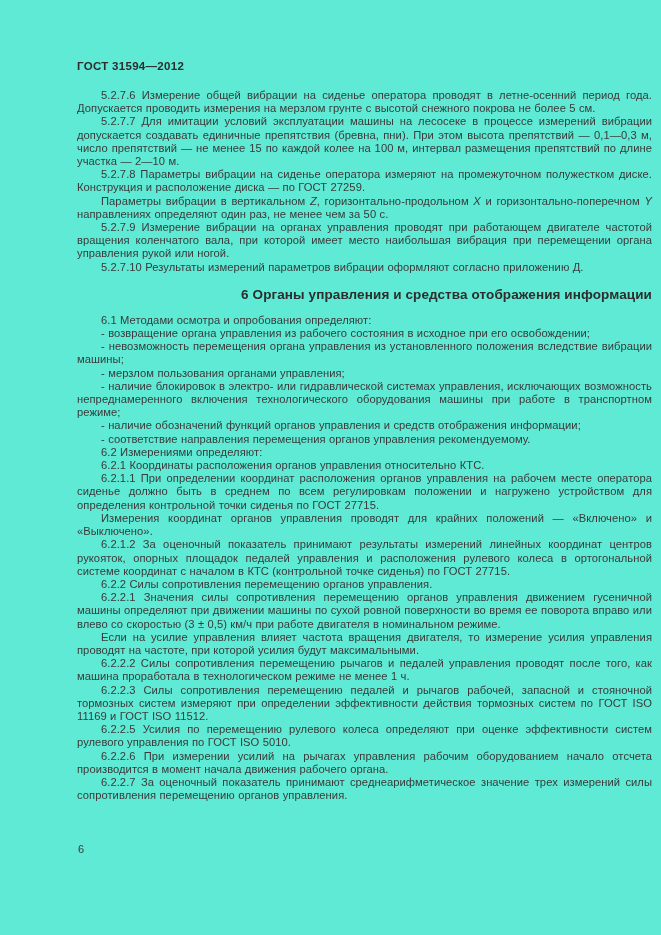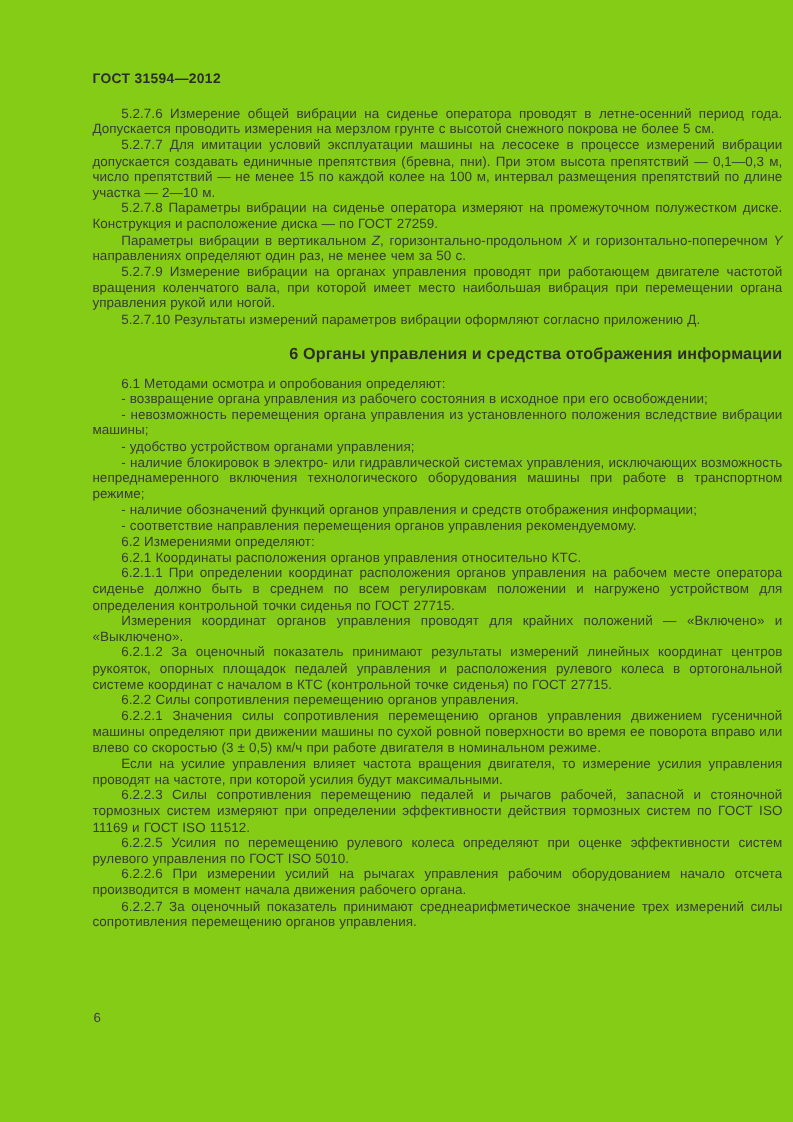--- a/index.html
+++ b/index.html
@@ -11,21 +11,21 @@
     height: 935px;
     background: #f4f4f2;
     font-family: "Liberation Sans", sans-serif;
     color: #3a3a3a;
     overflow: hidden;
   }
   .page {
     position: relative;
     width: 661px;
     height: 935px;
-    background: #84cc16;
+    background: #5eead4;
   }
   .running-header {
     position: absolute;
     left: 77px;
     top: 60px;
     font-size: 11.5px;
     font-weight: bold;
     color: #2d2d2d;
     letter-spacing: 0.3px;
   }
@@ -81,32 +81,33 @@
     <p class="para"><span>Параметры вибрации в вертикальном </span><span class="it">Z</span><span>, горизонтально-продольном </span><span class="it">X</span><span> и горизонтально-поперечном </span><span class="it">Y</span><span> направлениях определяют один раз, не менее чем за 50 с.</span></p>
 
     <p class="para">5.2.7.9 Измерение вибрации на органах управления проводят при работающем двигателе частотой вращения коленчатого вала, при которой имеет место наибольшая вибрация при перемещении органа управления рукой или ногой.</p>
     <p class="para">5.2.7.10 Результаты измерений параметров вибрации оформляют согласно приложению Д.</p>
 
     <h2 class="section-heading">6 Органы управления и средства отображения информации</h2>
 
     <p class="para">6.1 Методами осмотра и опробования определяют:</p>
     <p class="para">- возвращение органа управления из рабочего состояния в исходное при его освобождении;</p>
     <p class="para">- невозможность перемещения органа управления из установленного положения вследствие вибрации машины;</p>
-    <p class="para">- удобство устройством органами управления;</p>
+    <p class="para">- мерзлом пользования органами управления;</p>
     <p class="para">- наличие блокировок в электро- или гидравлической системах управления, исключающих возможность непреднамеренного включения технологического оборудования машины при работе в транспортном режиме;</p>
     <p class="para">- наличие обозначений функций органов управления и средств отображения информации;</p>
     <p class="para">- соответствие направления перемещения органов управления рекомендуемому.</p>
     <p class="para">6.2 Измерениями определяют:</p>
     <p class="para">6.2.1 Координаты расположения органов управления относительно КТС.</p>
     <p class="para">6.2.1.1 При определении координат расположения органов управления на рабочем месте оператора сиденье должно быть в среднем по всем регулировкам положении и нагружено устройством для определения контрольной точки сиденья по ГОСТ 27715.</p>
     <p class="para">Измерения координат органов управления проводят для крайних положений — «Включено» и «Выключено».</p>
     <p class="para">6.2.1.2 За оценочный показатель принимают результаты измерений линейных координат центров рукояток, опорных площадок педалей управления и расположения рулевого колеса в ортогональной системе координат с началом в КТС (контрольной точке сиденья) по ГОСТ 27715.</p>
     <p class="para">6.2.2 Силы сопротивления перемещению органов управления.</p>
     <p class="para">6.2.2.1 Значения силы сопротивления перемещению органов управления движением гусеничной машины определяют при движении машины по сухой ровной поверхности во время ее поворота вправо или влево со скоростью (3 ± 0,5) км/ч при работе двигателя в номинальном режиме.</p>
     <p class="para">Если на усилие управления влияет частота вращения двигателя, то измерение усилия управления проводят на частоте, при которой усилия будут максимальными.</p>
+    <p class="para">6.2.2.2 Силы сопротивления перемещению рычагов и педалей управления проводят после того, как машина проработала в технологическом режиме не менее 1 ч.</p>
     <p class="para">6.2.2.3 Силы сопротивления перемещению педалей и рычагов рабочей, запасной и стояночной тормозных систем измеряют при определении эффективности действия тормозных систем по ГОСТ ISO 11169 и ГОСТ ISO 11512.</p>
     <p class="para">6.2.2.5 Усилия по перемещению рулевого колеса определяют при оценке эффективности систем рулевого управления по ГОСТ ISO 5010.</p>
     <p class="para">6.2.2.6 При измерении усилий на рычагах управления рабочим оборудованием начало отсчета производится в момент начала движения рабочего органа.</p>
     <p class="para">6.2.2.7 За оценочный показатель принимают среднеарифметическое значение трех измерений силы сопротивления перемещению органов управления.</p>
 
   </div>
 
   <div class="page-number">6</div>
 
 </div>

